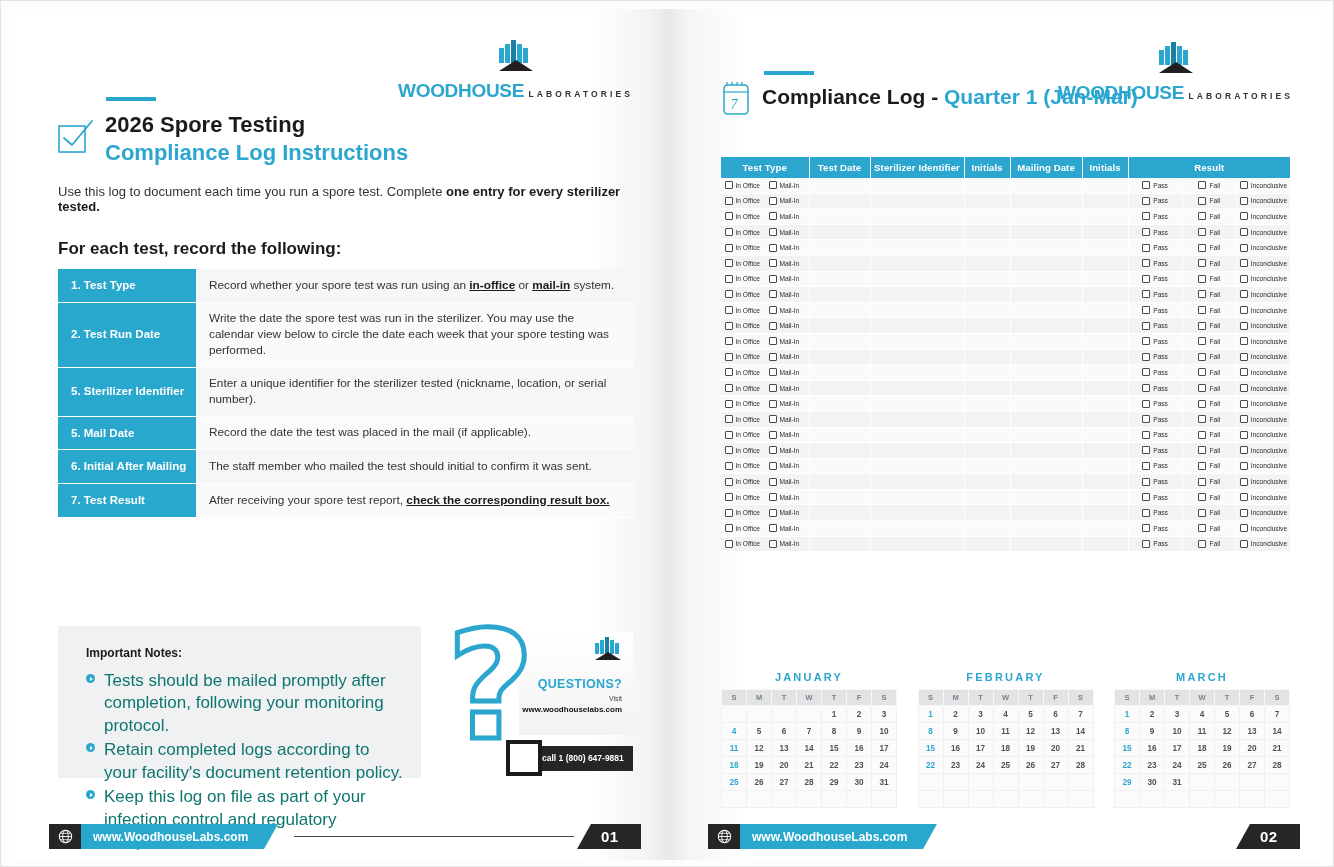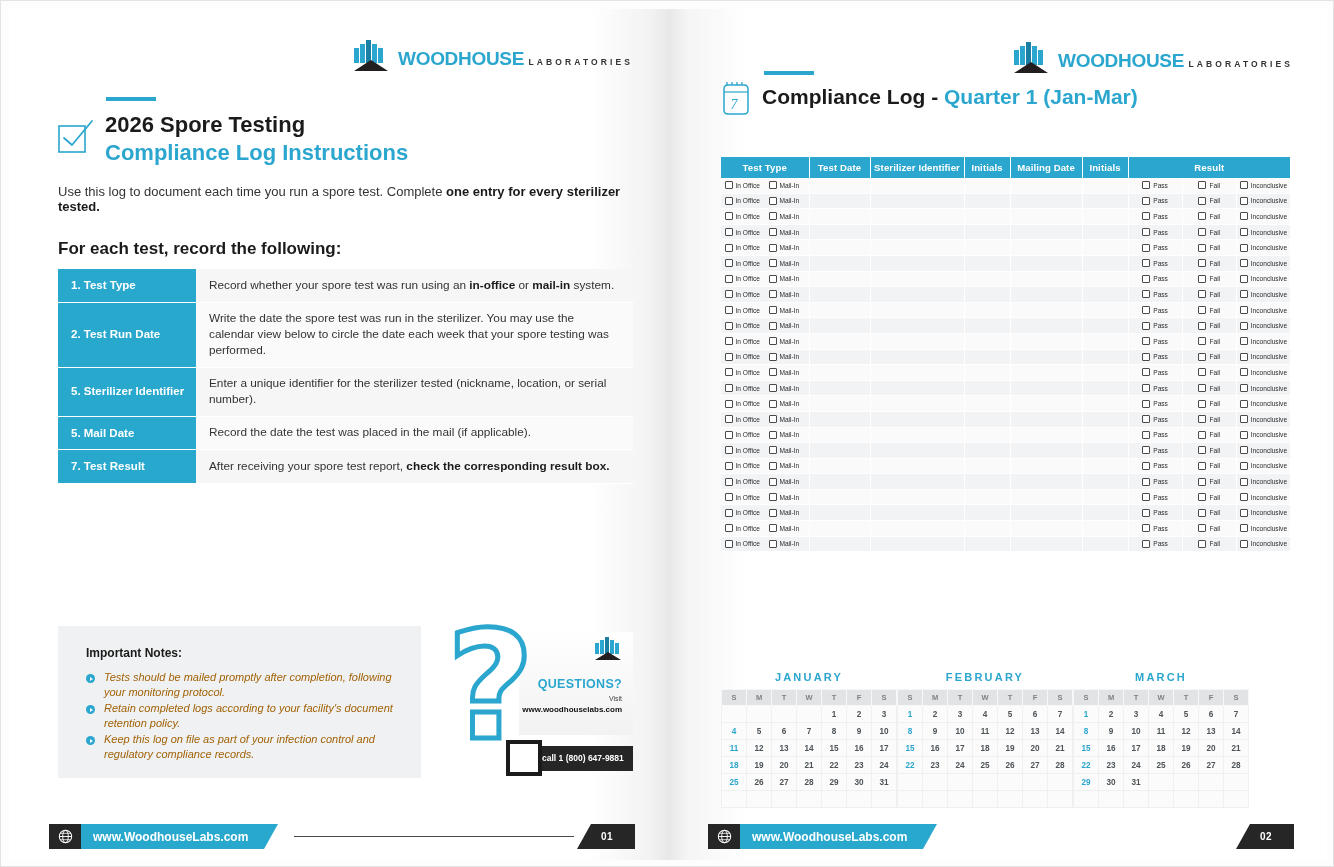--- a/index.html
+++ b/index.html
@@ -17,21 +17,21 @@
   }
   
   .spread{position:absolute;left:8px;top:8px;width:1318px;height:851px;}
   .leaf{position:absolute;top:0;bottom:0;background:#ffffff;}
   .leaf-left{left:0;width:659px;
     background:linear-gradient(to right,#ffffff 0%,#ffffff 88%,#f3f3f3 97%,#e9e9e9 100%);}
   .leaf-right{left:659px;width:659px;
     background:linear-gradient(to right,#e7e7e7 0%,#f5f5f5 3%,#ffffff 12%,#ffffff 100%);}
 
   
-  .logo{display:flex;align-items:center;gap:10px;}
+  .logo{display:flex;align-items:center;gap:10px;flex-direction:column;}
   .logo-mark{position:relative;width:34px;height:26px;flex:none;}
   .logo-mark .bar{position:absolute;bottom:8px;width:5px;background:#2ba6ce;}
   .logo-mark .b1{left:0;height:15px;}
   .logo-mark .b2{left:6px;height:19px;}
   .logo-mark .b3{left:12px;height:23px;background:#1a7fa3;}
   .logo-mark .b4{left:18px;height:19px;}
   .logo-mark .b5{left:24px;height:15px;}
   .logo-mark .roof{position:absolute;left:0;bottom:0;width:0;height:0;
      border-left:17px solid transparent;border-right:17px solid transparent;
      border-bottom:11px solid #231f20;}
@@ -58,28 +58,28 @@
 
   
   .itable{position:absolute;left:49px;top:260px;width:575px;border-collapse:collapse;}
   .itable td{vertical-align:middle;border-bottom:1px solid #ffffff;}
   .itable td.k{
     width:125px;background:#29a8ce;color:#fff;font-weight:bold;font-size:11.5px;
     padding:9px 0 9px 13px;line-height:1.3;border-bottom:1px solid #fff;}
   .itable td.v{
     background:#f6f6f6;color:#333;font-size:11.8px;padding:8px 12px 8px 13px;line-height:1.35;
     border-bottom:1px solid #ffffff;}
-  .itable td.v b{color:#1b1b1b;}
+  .itable td.v b{color:#1b1b1b;text-decoration:underline;}
   .itable tr:nth-child(even) td.v{background:#fafafa;}
 
   
   .notes{position:absolute;left:49px;top:617px;width:363px;height:152px;background:#f0f1f2;}
   .notes h4{margin:0;padding:20px 0 0 28px;font-size:12px;color:#1b1b1b;}
   .notes ul{margin:10px 0 0 0;padding:0 18px 0 28px;list-style:none;}
-  .notes li{position:relative;padding-left:18px;margin-bottom:2px;font-size:11px;color:#a16207;line-height:1.32;font-style:italic;}
+  .notes li{position:relative;padding-left:18px;margin-bottom:2px;font-size:17px;color:#0f766e;line-height:1.32;}
   .notes li:before{content:"";position:absolute;left:0;top:4px;width:9px;height:9px;border-radius:50%;
      background:#2ba6ce;}
   .notes li:after{content:"";position:absolute;left:3.5px;top:6.5px;width:0;height:0;
      border-top:2.5px solid transparent;border-bottom:2.5px solid transparent;border-left:3.5px solid #fff;}
 
   
   .qbox{position:absolute;left:432px;top:617px;width:192px;height:152px;}
   .qmark{position:absolute;left:6px;top:0px;font-size:150px;line-height:120px;color:#fff;
      -webkit-text-stroke:5px #2ba6ce;font-weight:bold;font-family:"DejaVu Sans",sans-serif;z-index:3;}
   .qcard{position:absolute;left:78px;top:6px;width:114px;height:103px;
@@ -94,21 +94,21 @@
 
   
   .foot-url{position:absolute;height:25px;display:flex;align-items:stretch;}
   .foot-glob{width:32px;background:#262626;display:flex;align-items:center;justify-content:center;}
   .foot-lbl{background:#29a8ce;color:#fff;font-size:12px;font-weight:bold;
      display:flex;align-items:center;padding:0 16px 0 12px;}
   .foot-tail{width:0;height:0;border-top:25px solid #29a8ce;border-right:14px solid transparent;}
   .foot-rule{position:absolute;height:1px;background:#4a4a4a;}
   .foot-pg{position:absolute;height:25px;display:flex;align-items:stretch;}
   .foot-pg-head{width:0;height:0;border-bottom:25px solid #262626;border-left:14px solid transparent;}
-  .foot-pg-num{background:#262626;color:#fff;font-size:10px;font-weight:bold;
+  .foot-pg-num{background:#262626;color:#fff;font-size:15px;font-weight:bold;
      display:flex;align-items:center;justify-content:center;padding:0 22px 0 10px;letter-spacing:.5px;}
 
   
   .r-logo{position:absolute;right:34px;top:38px;}
   .cal-icon{position:absolute;left:51px;top:72px;width:34px;height:36px;}
   .r-title{position:absolute;left:94px;top:76px;font-size:21px;font-weight:bold;color:#1b1b1b;white-space:nowrap;}
   .r-title em{font-style:normal;color:#2ba6ce;}
 
   
   .logtable{position:absolute;left:53px;top:108px;width:569px;border-collapse:collapse;table-layout:fixed;margin-top:40px;}
@@ -121,21 +121,21 @@
   .cb-cell{display:flex;align-items:center;justify-content:center;gap:2.5px;font-size:6.6px;color:#2b2b2b;}
   .cb{width:6px;height:6px;border:1px solid #4a4a4a;background:#fff;flex:none;border-radius:1px;}
   .tt-cell{display:flex;align-items:center;gap:9px;padding-left:4px;}
   .tt-cell .cb-cell{justify-content:flex-start;}
   .res-cell{display:flex;align-items:center;height:14.6px;}
   .res-seg{flex:1;display:flex;align-items:center;justify-content:center;gap:3px;
      font-size:6.6px;color:#2b2b2b;border-right:1px solid #fff;height:100%;}
   .res-seg:last-child{border-right:none;}
 
   
-  .cals{position:absolute;left:53px;top:662px;width:569px;display:flex;justify-content:flex-start;}
+  .cals{position:absolute;left:53px;top:662px;width:569px;display:flex;justify-content:space-between;}
   .cal{width:176px;}
   .cal h5{margin:0 0 6px 0;text-align:center;font-size:11px;font-weight:bold;color:#2ba6ce;letter-spacing:2.2px;}
   .cal table{width:100%;border-collapse:collapse;table-layout:fixed;}
   .cal th{background:#e2e3e4;color:#7c8287;font-size:7.5px;font-weight:bold;height:13px;
      border:1px solid #f7f7f7;}
   .cal td{background:#fbfbfb;color:#4d5357;font-size:8.2px;font-weight:bold;height:14px;text-align:center;
      border:1px solid #f0f0f0;}
   .cal td.sun{color:#2ba6ce;}
   .cal td.empty{background:#fbfbfb;}
 </style>
@@ -192,20 +192,24 @@
               <td class="k">2. Test Run Date</td>
               <td class="v">Write the date the spore test was run in the sterilizer. You may use the calendar view below to circle the date each week that your spore testing was performed.</td>
             </tr>
             <tr>
               <td class="k">5. Sterilizer Identifier</td>
               <td class="v">Enter a unique identifier for the sterilizer tested (nickname, location, or serial number).</td>
             </tr>
             <tr>
               <td class="k">5. Mail Date</td>
               <td class="v">Record the date the test was placed in the mail (if applicable).</td>
+            </tr>
+            <tr>
+              <td class="k">6. Initial After Mailing</td>
+              <td class="v">The staff member who mailed the test should initial to confirm it was sent.</td>
             </tr>
             <tr>
               <td class="k">7. Test Result</td>
               <td class="v">After receiving your spore test report, <b>check the corresponding result box.</b></td>
             </tr>
           </tbody>
     </table>
 
     <div class="notes">
       <h4>Important Notes:</h4>

